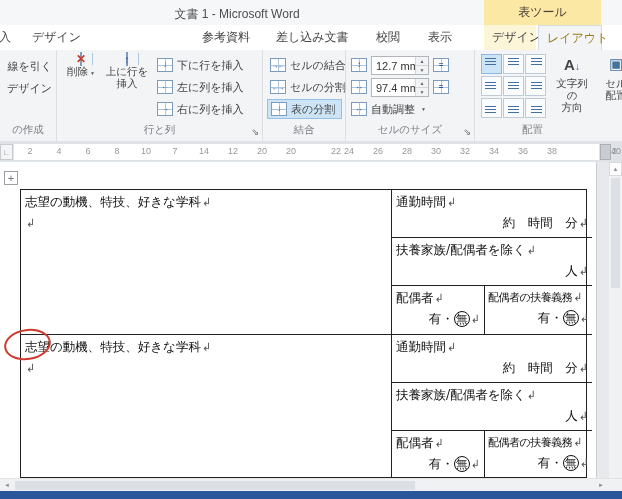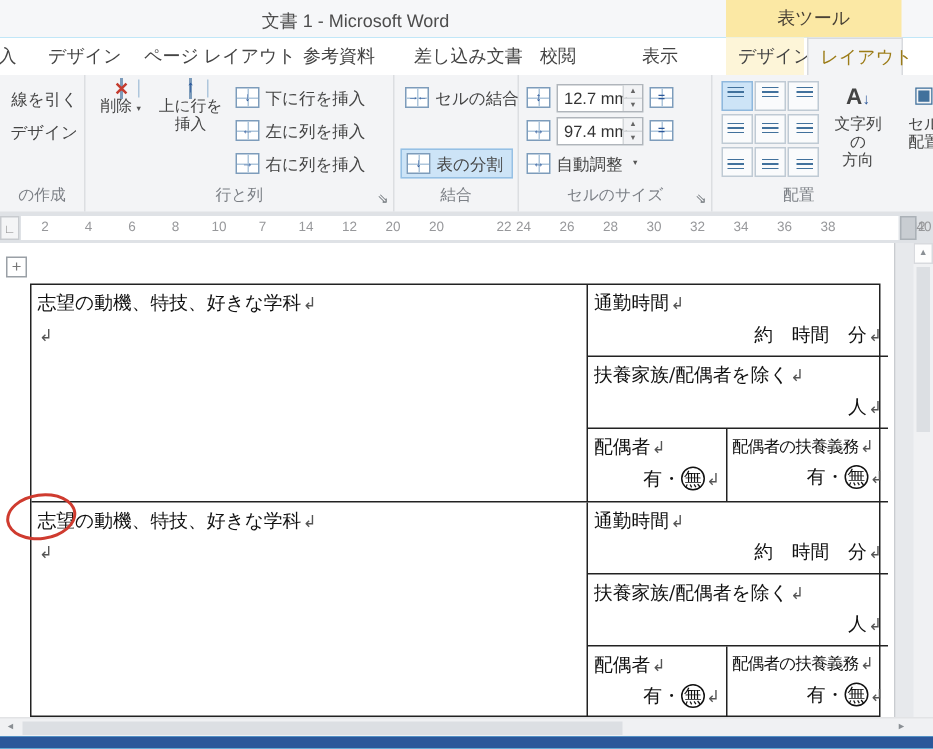--- a/index.html
+++ b/index.html
@@ -1,17 +1,17 @@
 <!DOCTYPE html>
 <html><head>
 <meta charset="utf-8">
 <style>
 *{box-sizing:border-box;margin:0;padding:0}
 body{margin:0;background:#cfcfcf}
-.app{position:relative;width:622px;height:499px;overflow:hidden;background:#0ea5e9;font-family:"Liberation Sans",sans-serif;color:#444;font-size:11px}
+.app{position:relative;width:622px;height:499px;overflow:hidden;background:#fef9c3;font-family:"Liberation Sans",sans-serif;color:#444;font-size:11px}
 
 .titlebar{position:absolute;left:0;top:0;width:622px;height:25px;background:#f6f7f9}
 .wtitle{position:absolute;left:237px;top:6px;transform:translateX(-50%);font-size:12px;color:#4d4d4d;white-space:nowrap}
 .ctxhdr{position:absolute;left:484px;top:0;width:117px;height:25px;background:#fbe8a4;text-align:center;line-height:25px;font-size:12px;color:#4a4236}
 
 .tabrow{position:absolute;left:0;top:25px;width:622px;height:25px;background:#fff}
 .tab{position:absolute;top:0;height:25px;line-height:24px;font-size:12px;color:#444;padding:0 8px;white-space:nowrap;cursor:pointer}
 .tab.ctx1{background:#fdf5d8}
 .tab.active{height:26px;background:#f3f4f6;border:1px solid #d8dade;border-bottom:none;color:#9c7c18;text-align:right}
 
@@ -86,24 +86,23 @@
 <div class="app">
 
   <div class="titlebar">
     <div class="wtitle">文書 1 - Microsoft Word</div>
     <div class="ctxhdr">表ツール</div>
   </div>
 
   <div class="tabrow">
     <span class="tab" style="left:-9px">入</span>
     <span class="tab" style="left:24px">デザイン</span>
-    <span class="tab" style="left:88px">ページ レイアウト</span>
     <span class="tab" style="left:268px">差し込み文書</span>
     <span class="tab" style="left:194px">参考資料</span>
-    <span class="tab" style="left:352px">校閲</span>
+    <span class="tab" style="left:368px">校閲</span>
     <span class="tab" style="left:420px">表示</span>
     <span class="tab ctx1" style="left:484px;width:52px">デザイン</span>
     <span class="tab active" style="left:538px;width:64px">レイアウト</span>
   </div>
 
   <div class="ribbon">
 
     <div class="rgroup" style="left:0;width:57px">
       <div class="rowbtn" style="right:1px;top:6px;justify-content:flex-end">
         <span>線を引く</span>
@@ -145,20 +144,26 @@
       <div class="glabel">行と列</div>
       <span class="launch">⇘</span>
     </div>
 
     <div class="rgroup" style="left:263px;width:83px">
       <div class="rowbtn" style="left:4px;top:5px;width:75px">
         <span class="tgrid">
             <span class="ov sm">→←</span>
           </span>
         <span>セルの結合</span>
+      </div>
+      <div class="rowbtn" style="left:4px;top:27px;width:75px">
+        <span class="tgrid">
+            <span class="ov sm">←→</span>
+          </span>
+        <span>セルの分割</span>
       </div>
       <div class="rowbtn hl-btn" style="left:4px;top:49px;width:75px">
         <span class="tgrid">
             <span class="ov">↓</span>
           </span>
         <span>表の分割</span>
       </div>
       <div class="glabel">結合</div>
     </div>
 

